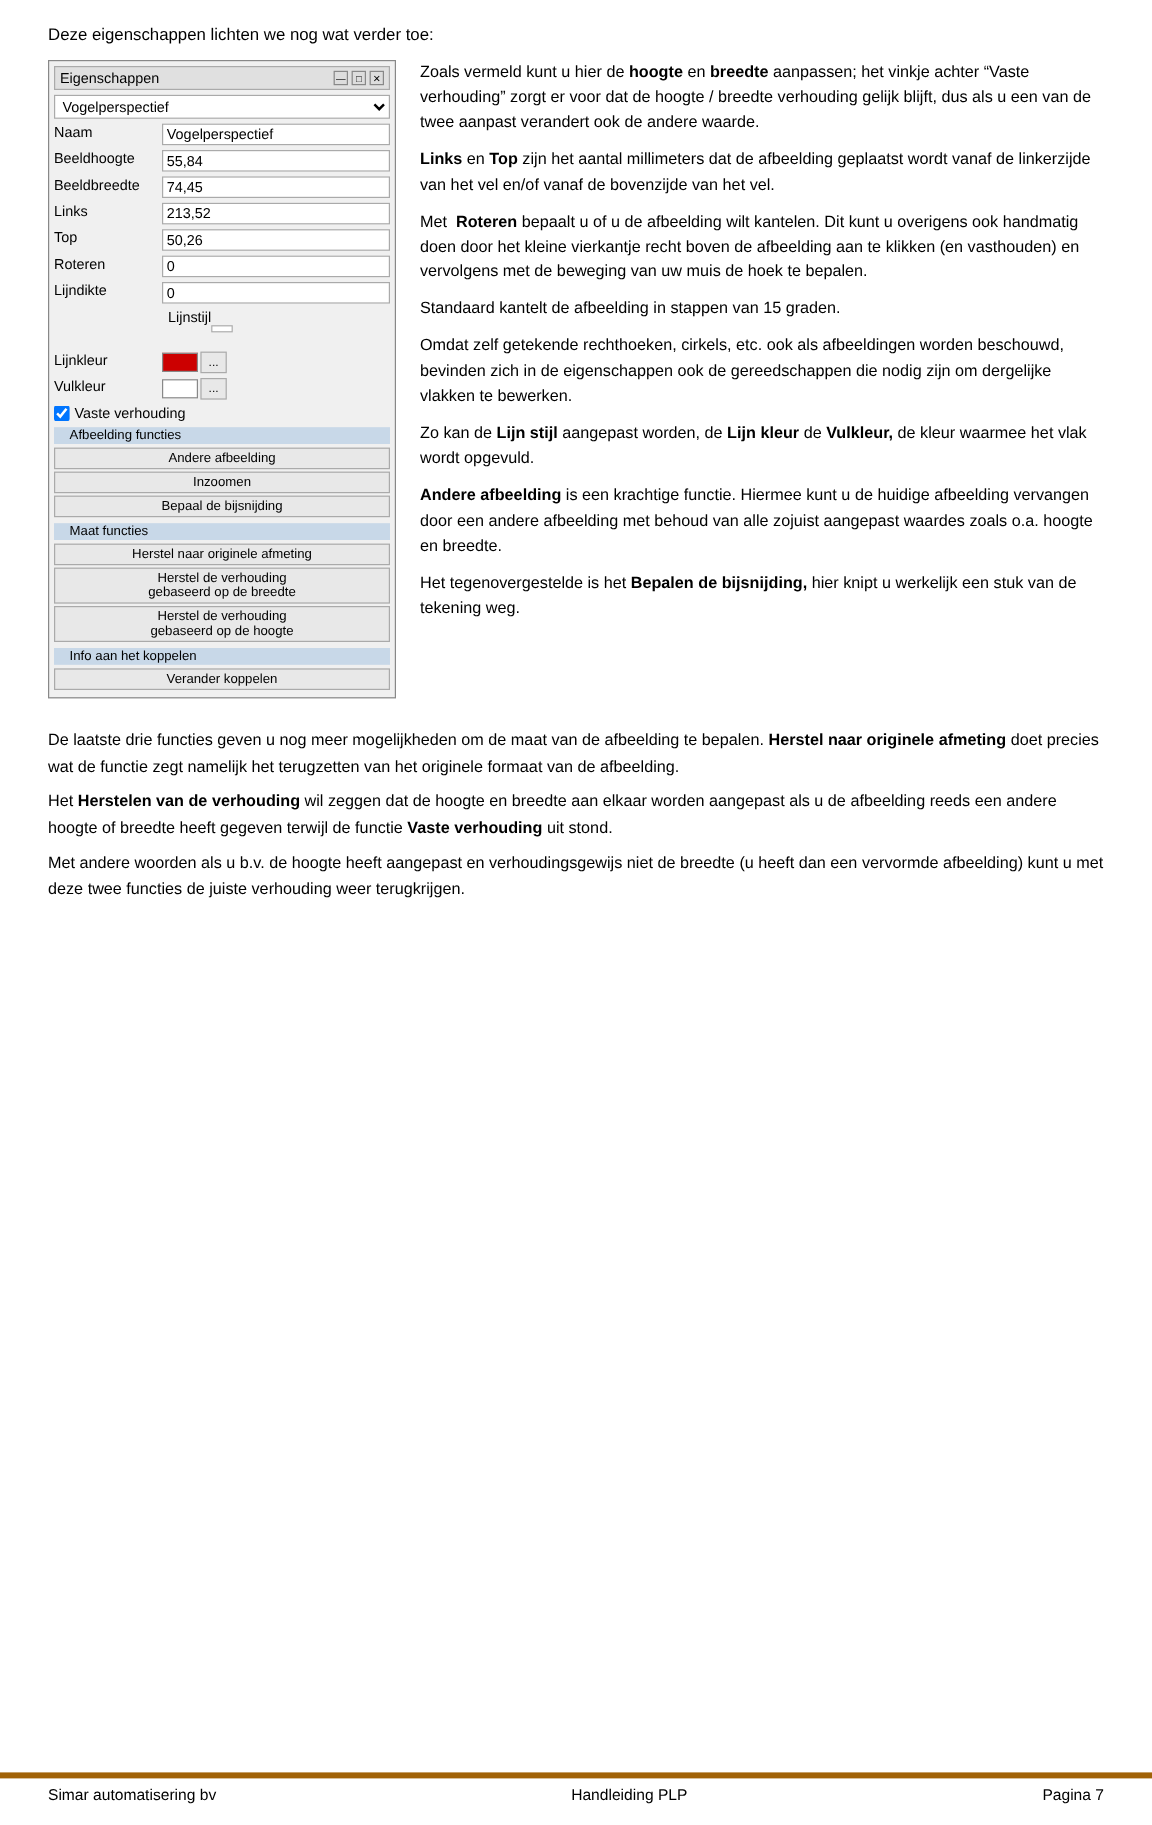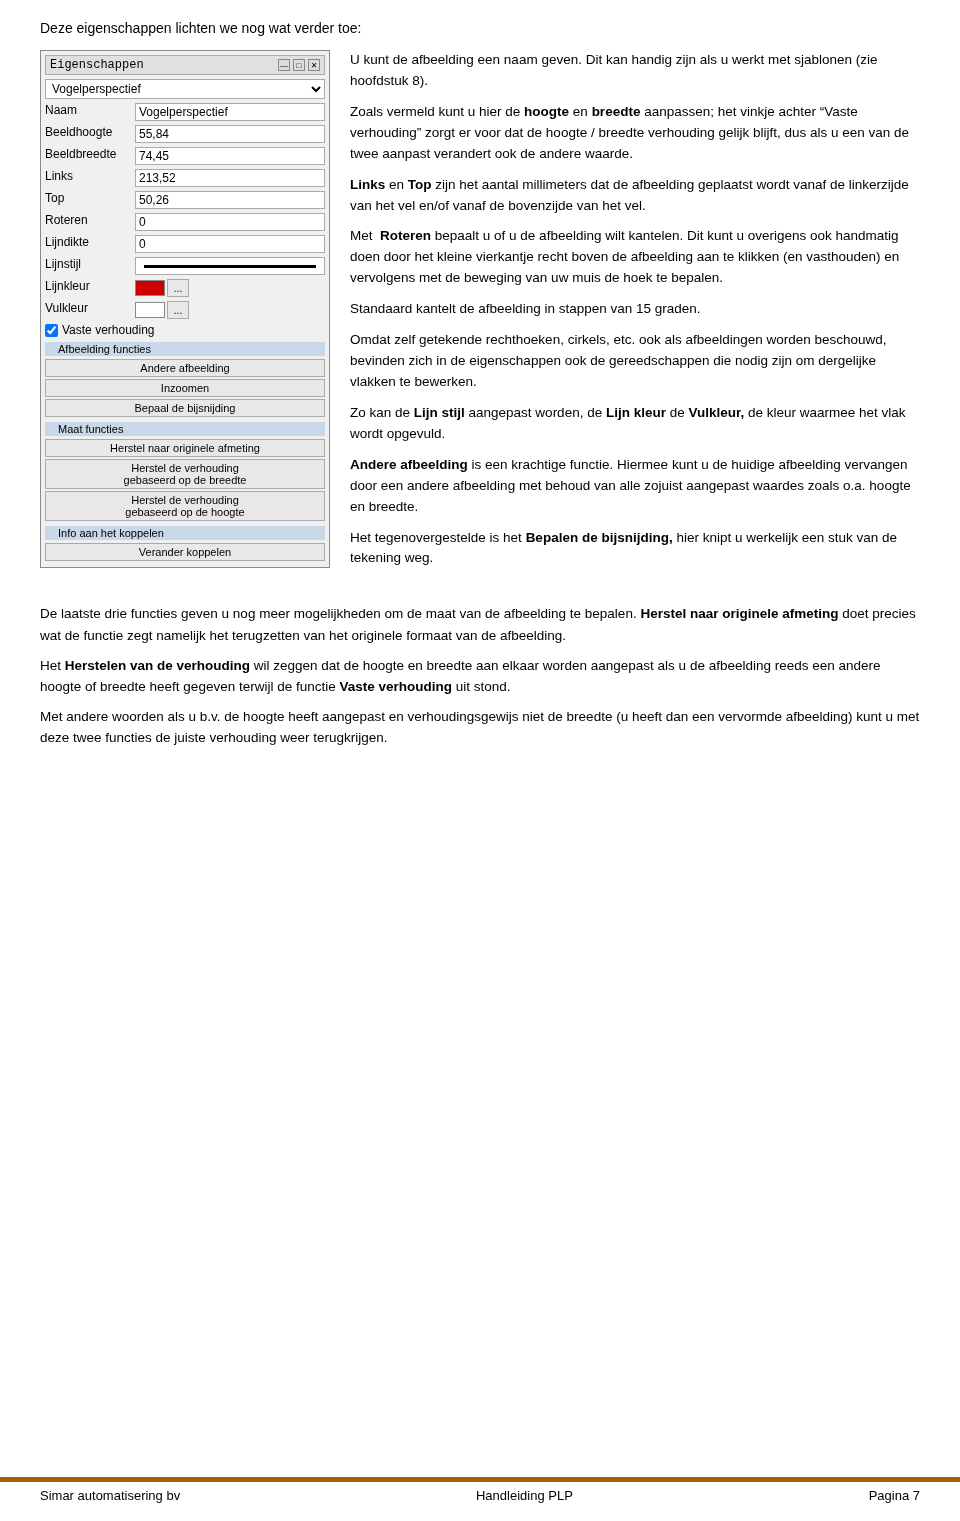--- a/index.html
+++ b/index.html
@@ -43,21 +43,20 @@
       align-items: center;
       justify-content: space-between;
       background: #e0e0e0;
       border: 1px solid #aaa;
       padding: 2px 4px;
       margin-bottom: 4px;
     }
     .props-title {
       font-size: 12px;
       font-weight: normal;
-      font-family: Liberation Mono, monospace;
     }
     .props-title-icons {
       display: flex;
       gap: 3px;
     }
     .props-title-icon {
       width: 12px;
       height: 12px;
       border: 1px solid #888;
       background: #ddd;
@@ -111,22 +110,23 @@
       background: #e8e8e8;
       border: 1px solid #aaa;
       font-size: 11px;
       padding: 2px 4px;
       margin-bottom: 2px;
       cursor: pointer;
       text-align: center;
     }
     .lijnstijl-row {
       display: flex;
-      align-items: flex-start;
-      margin-bottom: 2px;
+      align-items: center;
+      margin-bottom: 16px;
+      flex-direction: column;
     }
     .lijnstijl-line {
       flex: 1;
       height: 3px;
       background: #000;
       margin: 0 4px;
     }
     .browse-btn {
       width: 22px;
       height: 18px;
@@ -281,21 +281,20 @@
 gebaseerd op de breedte</button>
         <button class="func-button" style="white-space: pre-line;">Herstel de verhouding
 gebaseerd op de hoogte</button>
 
         <div class="section-header">Info aan het koppelen</div>
         <button class="func-button">Verander koppelen</button>
       </div>
     </div>
 
     <div class="right-text">
-      <p>U kunt de afbeelding een naam geven. Dit kan handig zijn als u werkt met sjablonen (zie hoofdstuk 8).</p>
       <p>Zoals vermeld kunt u hier de <b>hoogte</b> en <b>breedte</b> aanpassen; het vinkje achter “Vaste verhouding” zorgt er voor dat de hoogte / breedte verhouding gelijk blijft, dus als u een van de twee aanpast verandert ook de andere waarde.</p>
       <p><b>Links</b> en <b>Top</b> zijn het aantal millimeters dat de afbeelding geplaatst wordt vanaf de linkerzijde van het vel en/of vanaf de bovenzijde van het vel.</p>
       <p>Met &nbsp;<b>Roteren</b> bepaalt u of u de afbeelding wilt kantelen. Dit kunt u overigens ook handmatig doen door het kleine vierkantje recht boven de afbeelding aan te klikken (en vasthouden) en vervolgens met de beweging van uw muis de hoek te bepalen.</p>
       <p>Standaard kantelt de afbeelding in stappen van 15 graden.</p>
       <p>Omdat zelf getekende rechthoeken, cirkels, etc. ook als afbeeldingen worden beschouwd, bevinden zich in de eigenschappen ook de gereedschappen die nodig zijn om dergelijke vlakken te bewerken.</p>
       <p>Zo kan de <b>Lijn stijl</b> aangepast worden, de <b>Lijn kleur</b> de <b>Vulkleur,</b> de kleur waarmee het vlak wordt opgevuld.</p>
       <p><b>Andere afbeelding</b> is een krachtige functie. Hiermee kunt u de huidige afbeelding vervangen door een andere afbeelding met behoud van alle zojuist aangepast waardes zoals o.a. hoogte en breedte.</p>
       <p>Het tegenovergestelde is het <b>Bepalen de bijsnijding,</b> hier knipt u werkelijk een stuk van de tekening weg.</p>
     </div>
   </div>

